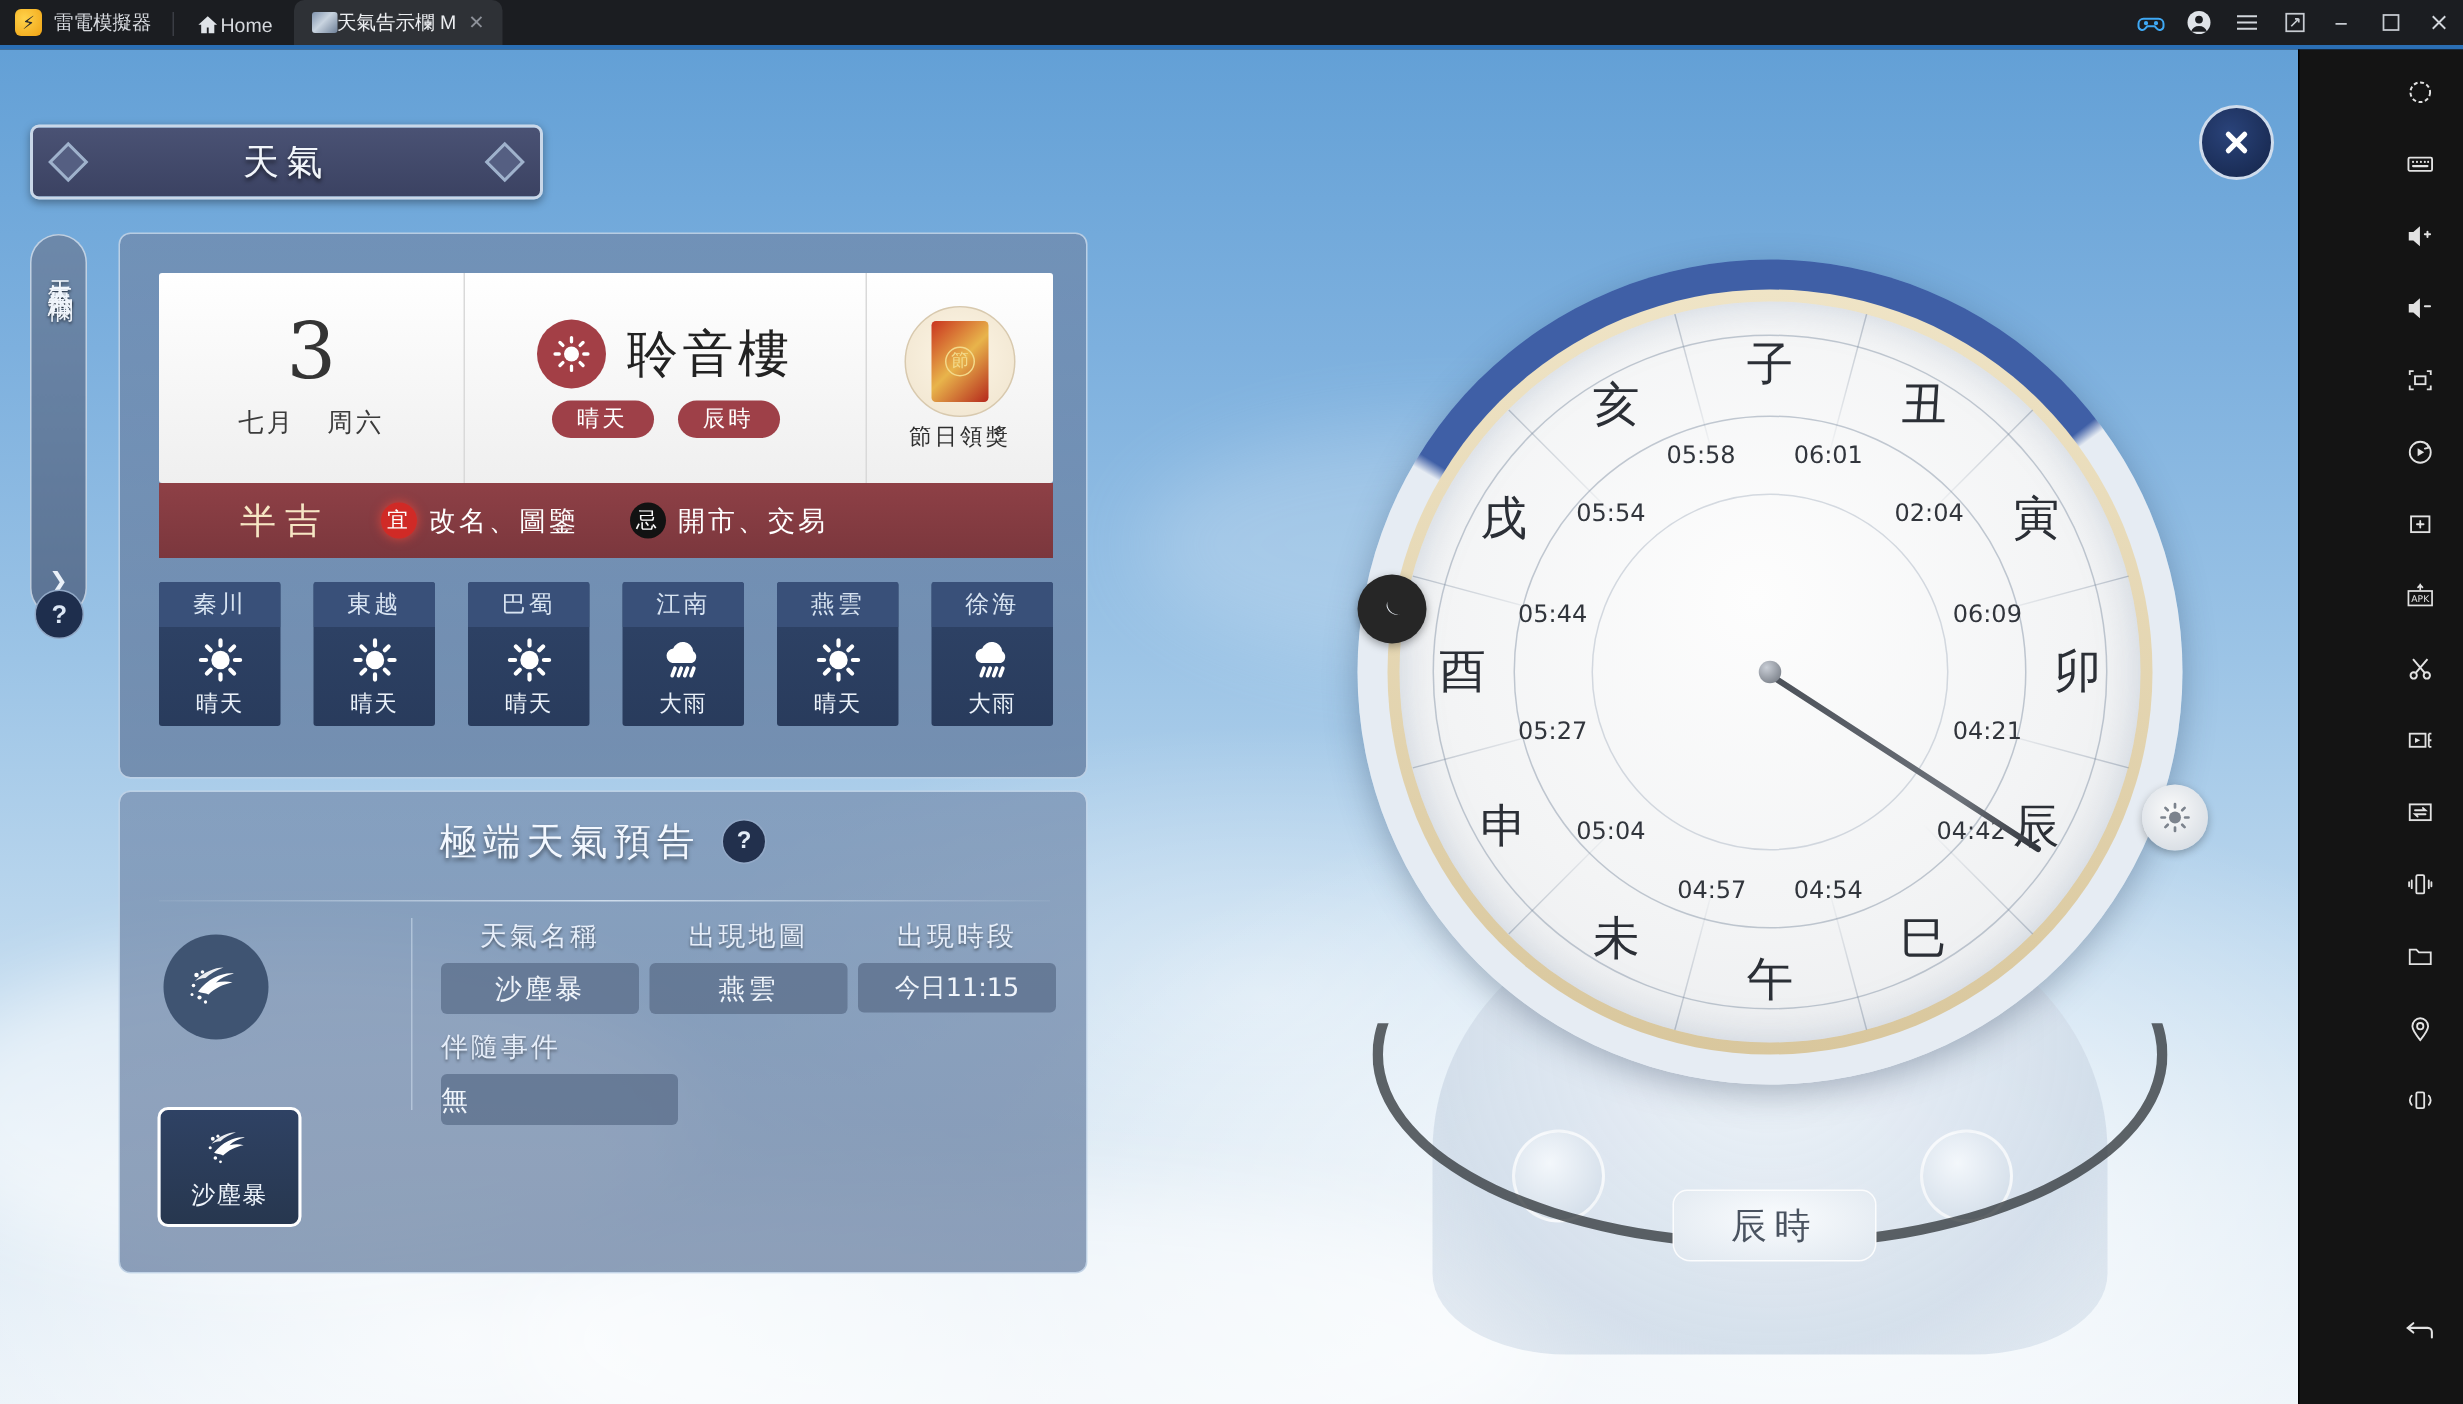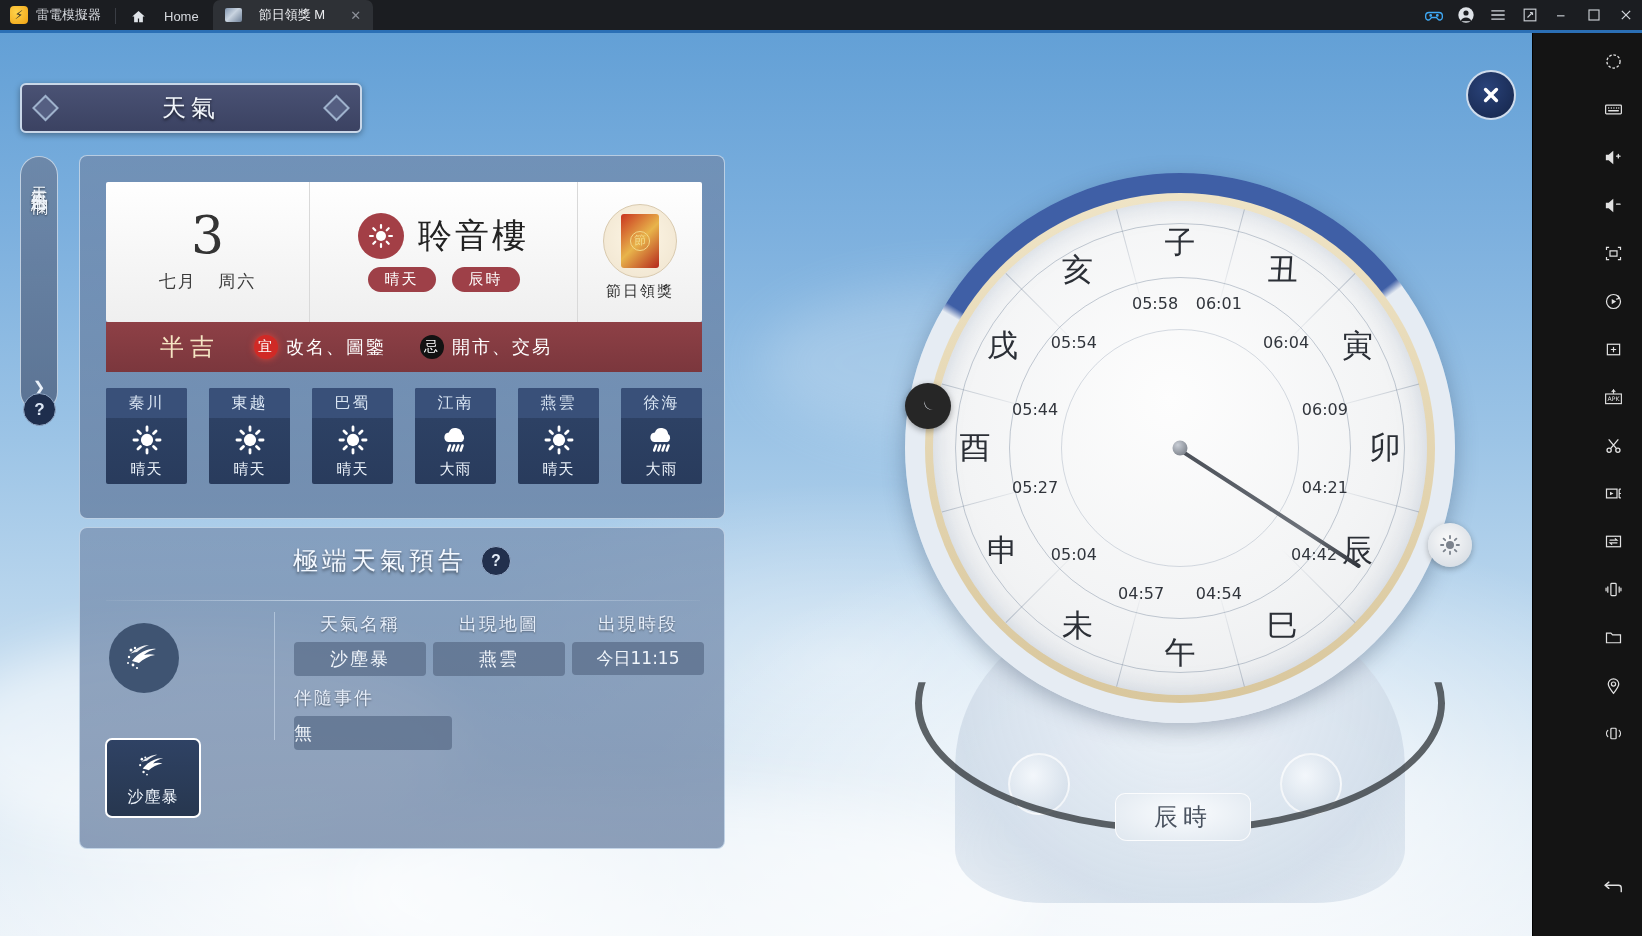--- a/index.html
+++ b/index.html
@@ -20,21 +20,21 @@
     height:30px; padding:0 14px 0 10px; color:#d8dbe0; font-size:13px;
   }
   .tb-logo{
     width:18px; height:18px; border-radius:4px;
     background:radial-gradient(circle at 35% 35%,#ffd24a,#f0a314);
     display:flex; align-items:center; justify-content:center;
     color:#2a2a2a; font-size:12px; font-weight:bold;
   }
   .tb-sep{ width:1px; height:16px; background:#3a3d44; margin-bottom:6px;}
   .tb-tab{
-    height:28px; display:flex; align-items:center; gap:17px;
+    height:28px; display:flex; align-items:center; gap:0;
     padding:0 14px; color:#c6cad1; font-size:13px; cursor:default;
   }
   .tb-tab.home{ color:#d6d9de; }
   .tb-tab.active{
     background:#2e3136; border-radius:7px 7px 0 0; color:#eceef1;
     height:30px; padding:0 12px 0 12px;
   }
   .tb-tab .ticon{ width:17px; height:17px; display:inline-flex; align-items:center; justify-content:center;}
   .tb-tab .tclose{ margin-left:8px; color:#8d9199; font-size:13px; }
   .tb-thumb{
@@ -339,21 +339,21 @@
     <div class="tb-tab home">
       <span class="ticon">
         <svg width="15" height="15" viewBox="0 0 24 24">
             <path d="M12 3 2 12h3v9h6v-6h2v6h6v-9h3z" fill="#dfe3e8"></path>
           </svg>
       </span>
       <span>Home</span>
     </div>
     <div class="tb-tab active">
       <span class="tb-thumb"></span>
-      <span>節日領獎 M</span>
+      <span>天氣告示欄 M</span>
       <span class="tclose">✕</span>
     </div>
 
     <div class="tb-right">
       <div class="tb-btn">
         <svg width="20" height="20" viewBox="0 0 24 24" fill="none" stroke="#3fa9f5" stroke-width="1.6">
           <path d="M6 9h12a4 4 0 0 1 4 4v2a3 3 0 0 1-5.3 1.9L15 15H9l-1.7 1.9A3 3 0 0 1 2 15v-2a4 4 0 0 1 4-4z"></path>
           <circle cx="8" cy="12.5" r=".9" fill="#3fa9f5"></circle>
             <circle cx="16" cy="12.5" r=".9" fill="#3fa9f5"></circle>
         </svg>
@@ -642,31 +642,31 @@
                 <span style="left: 102.5px; top: 177.535px;">巳</span>
                 <span style="left: 1.25526e-14px; top: 205px;">午</span>
                 <span style="left: -102.5px; top: 177.535px;">未</span>
                 <span style="left: -177.535px; top: 102.5px;">申</span>
                 <span style="left: -205px; top: 2.51053e-14px;">酉</span>
                 <span style="left: -177.535px; top: -102.5px;">戌</span>
                 <span style="left: -102.5px; top: -177.535px;">亥</span>
               </div>
             <div id="timelabels">
                 <div class="timelbl" style="left: 285.823px; top: 102.111px;">06:01</div>
-                <div class="timelbl" style="left: 353.066px; top: 140.934px;">06:04</div>
+                <div class="timelbl" style="left: 353.066px; top: 140.934px;">02:04</div>
                 <div class="timelbl" style="left: 391.889px; top: 208.177px;">06:09</div>
                 <div class="timelbl" style="left: 391.889px; top: 285.823px;">04:21</div>
                 <div class="timelbl" style="left: 353.066px; top: 353.066px; margin-left: 28px;">04:42</div>
                 <div class="timelbl" style="left: 285.823px; top: 391.889px;">04:54</div>
                 <div class="timelbl" style="left: 208.177px; top: 391.889px;">04:57</div>
                 <div class="timelbl" style="left: 140.934px; top: 353.066px;">05:04</div>
                 <div class="timelbl" style="left: 102.111px; top: 285.823px;">05:27</div>
                 <div class="timelbl" style="left: 102.111px; top: 208.177px;">05:44</div>
                 <div class="timelbl" style="left: 140.934px; top: 140.934px;">05:54</div>
-                <div class="timelbl" style="left: 222px; top: 102.111px; text-align: right;">05:58</div>
+                <div class="timelbl" style="left: 201px; top: 102.111px; text-align: right;">05:58</div>
               </div>
 
             <div class="hand" id="hand" style="transform: rotate(33deg);"></div>
             <div class="hub"></div>
           </div>
         </div>
       </div>
 
       <div class="moonmark" style="left:45px;top:230px;">
         <svg width="24" height="24" viewBox="0 0 24 24" fill="#e9eef5">

